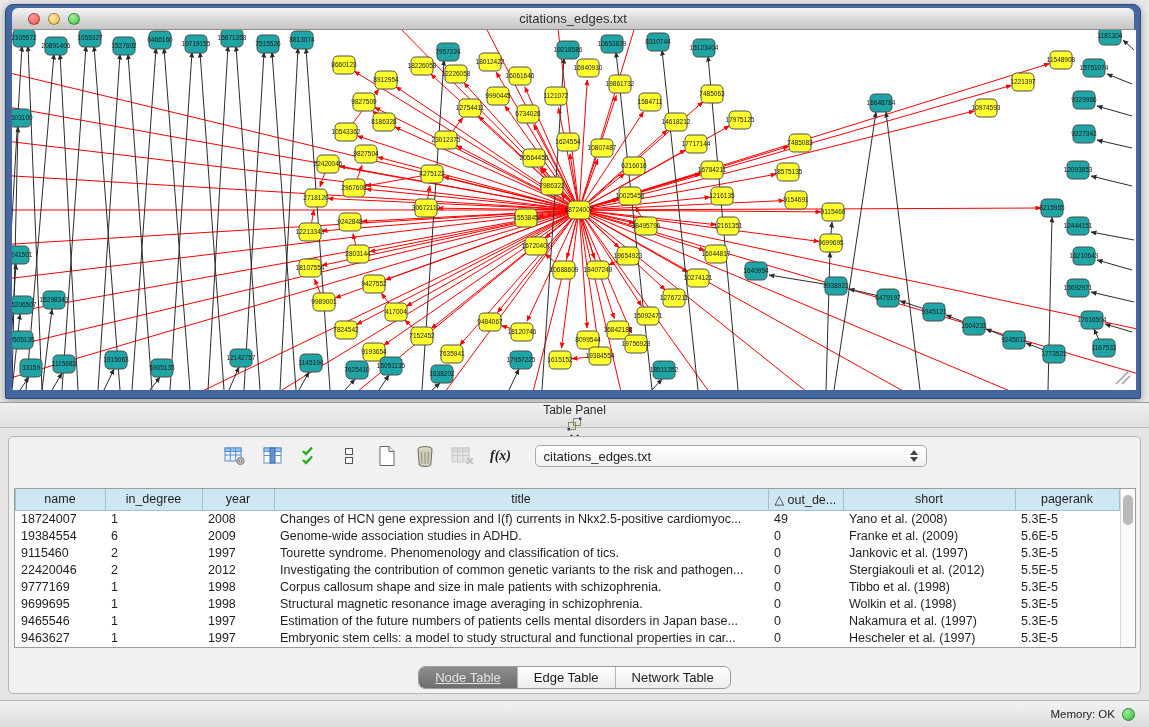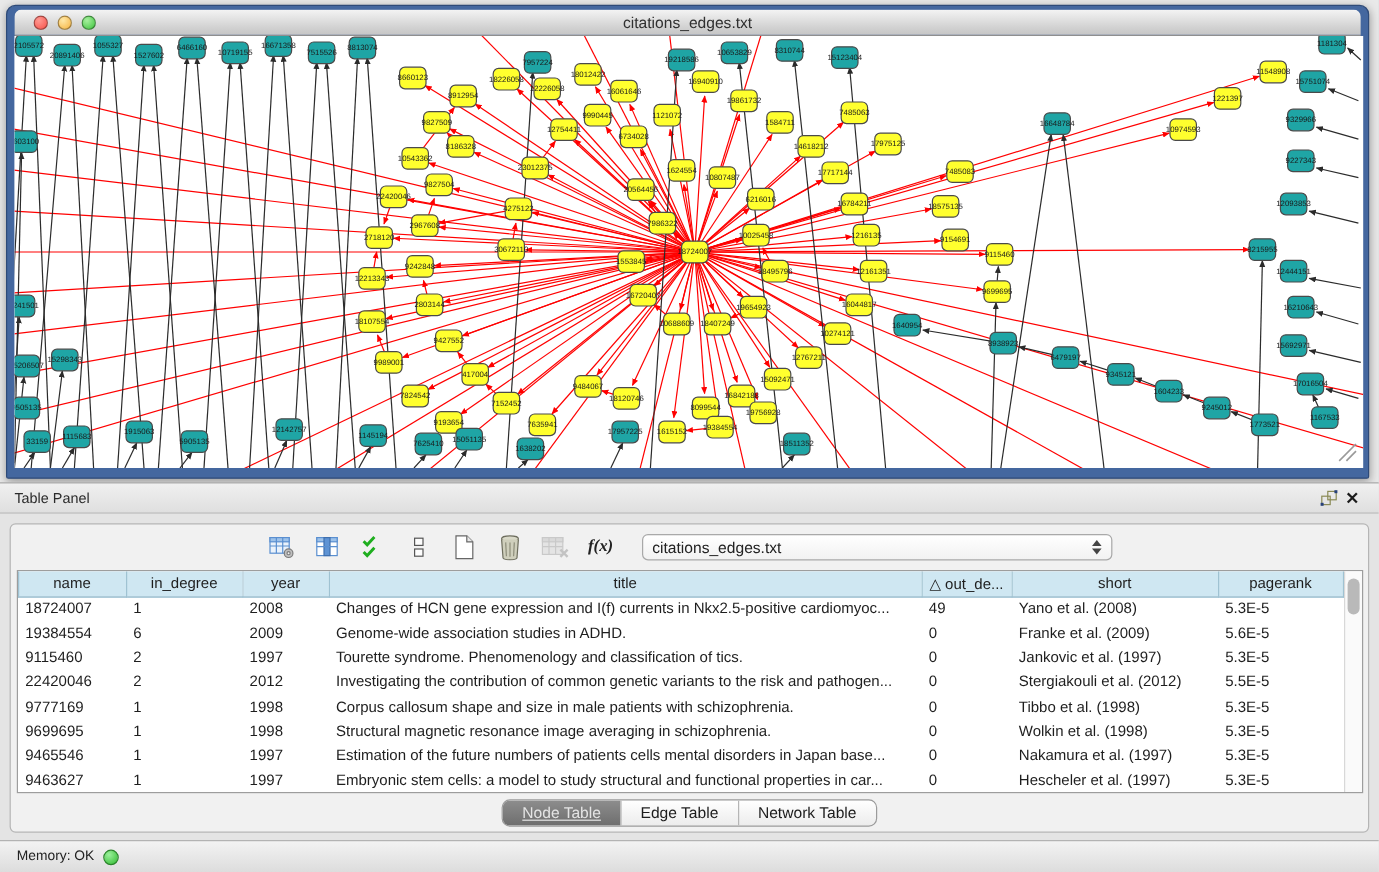--- a/index.html
+++ b/index.html
@@ -21,21 +21,21 @@
   .light.green { background:radial-gradient(circle at 35% 30%, #a8f0a0,#3dc43c); }
   .win-title { text-align:center; font-size:13px; line-height:22px; color:#303030; }
   .net-canvas { position:relative; width:1124px; height:360px; background:#ffffff; overflow:hidden; }
   .net-canvas svg { display:block; }
 
   
   .table-panel { position:absolute; left:0; top:402px; width:1149px; height:298px;
     background:#e4e4e4; border-top:1px solid #9a9a9a; }
   .panel-header { height:25px; display:flex; align-items:center;
     background:linear-gradient(#f0f0f0,#dfdfdf); border-bottom:1px solid #bcbcbc;
-    padding:0 12px; font-size:12px; color:#2b2b2b; }
+    padding:0 12px; font-size:12px; color:#2b2b2b;flex-direction:column; }
   .panel-header .spacer { flex:1; }
   .ph-icon { width:20px; height:16px; display:flex; align-items:center;
     justify-content:center; cursor:default; }
   .close-x { font-size:14px; font-weight:bold; color:#1a1a1a; }
 
   .panel-box { position:absolute; left:8px; top:33px; width:1133px; height:258px;
     background:#f1f1f1; border:1px solid #b5b5b5; border-radius:5px;
     display:flex; flex-direction:column;align-items:center; }
   .toolbar { height:38px; display:flex; align-items:center; padding:0 10px; gap:14px; }
   .tb-btn { width:24px; height:24px; border:none; background:transparent;
@@ -45,21 +45,21 @@
   .combo { margin-left:8px; width:392px; height:22px; border:1px solid #a9a9a9;
     border-radius:5px; background:linear-gradient(#ffffff,#f2f2f2);
     display:flex; align-items:center; padding:0 8px; font-size:13px; color:#222; }
   .combo .cv { flex:1; }
   .spinner { display:flex; flex-direction:column; gap:2px; }
   .spinner i { width:0; height:0; border-left:4px solid transparent;
     border-right:4px solid transparent; }
   .spin-up { border-bottom:5px solid #444; }
   .spin-dn { border-top:5px solid #444; }
 
-  .table-wrap { position:relative; margin:0 6px; flex:1; background:#ffffff;
+  .table-wrap { position:relative; margin:13px 6px; flex:1; background:#ffffff;
     border:1px solid #9d9d9d; overflow:hidden; display:flex; }
   table.grid { border-collapse:collapse; table-layout:fixed; width:1104px;
     font-size:12.5px; color:#1e1e1e; }
   table.grid th { background:#cfe7f2; border:1px solid #9fc2d2; border-top:none;
     font-weight:normal; font-size:12.5px; height:21px; text-align:center;
     overflow:hidden; white-space:nowrap; }
   table.grid th.sorted { text-align:left; padding-left:6px; }
   table.grid td { height:16px; padding:0 2px 0 6px; white-space:nowrap;
     overflow:hidden; text-overflow:clip; }
   .vscroll { width:15px; background:#fafafa; border-left:1px solid #d8d8d8;
@@ -70,21 +70,21 @@
   .tabs-row { height:32px; display:flex; align-items:center; justify-content:center; }
   .seg { display:flex; border:1px solid #9b9b9b; border-radius:7px; overflow:hidden;
     background:linear-gradient(#ffffff,#ececec); font-size:13px; }
   .seg .tab { padding:3px 16px; color:#1c1c1c; border-right:1px solid #b5b5b5; }
   .seg .tab:last-child { border-right:none; }
   .seg .tab.active { background:linear-gradient(#8d8d8d,#6e6e6e); color:#e4e4e4;text-decoration:underline; }
 
   
   .status-bar { position:absolute; left:0; top:700px; width:1149px; height:27px;
     background:linear-gradient(#f3f3f3,#dcdcdc); border-top:1px solid #b3b3b3;
-    display:flex; align-items:center; padding:0 14px;
+    display:flex; align-items:center; justify-content:flex-end; padding:0 14px;
     font-size:11.5px; color:#222; gap:7px; }
   .mem-dot { width:13px; height:13px; border-radius:50%;
     background:radial-gradient(circle at 35% 30%, #9cf09c,#2fbb2f);
     border:1px solid #2b842b; }
 </style>
 </head>
 <body>
 
 <div class="desktop">
 

